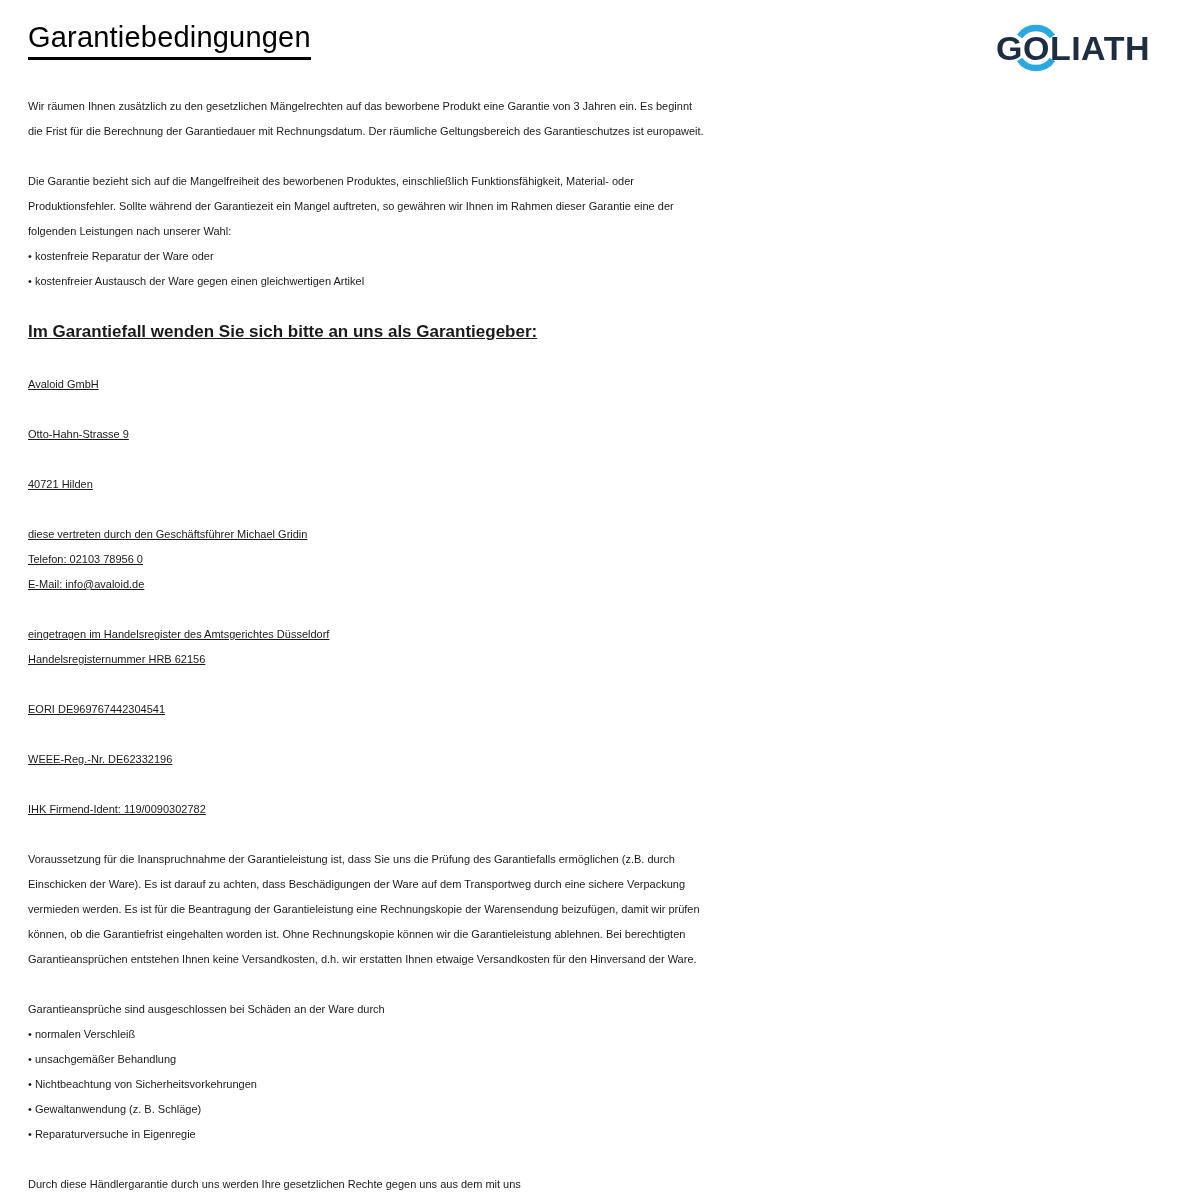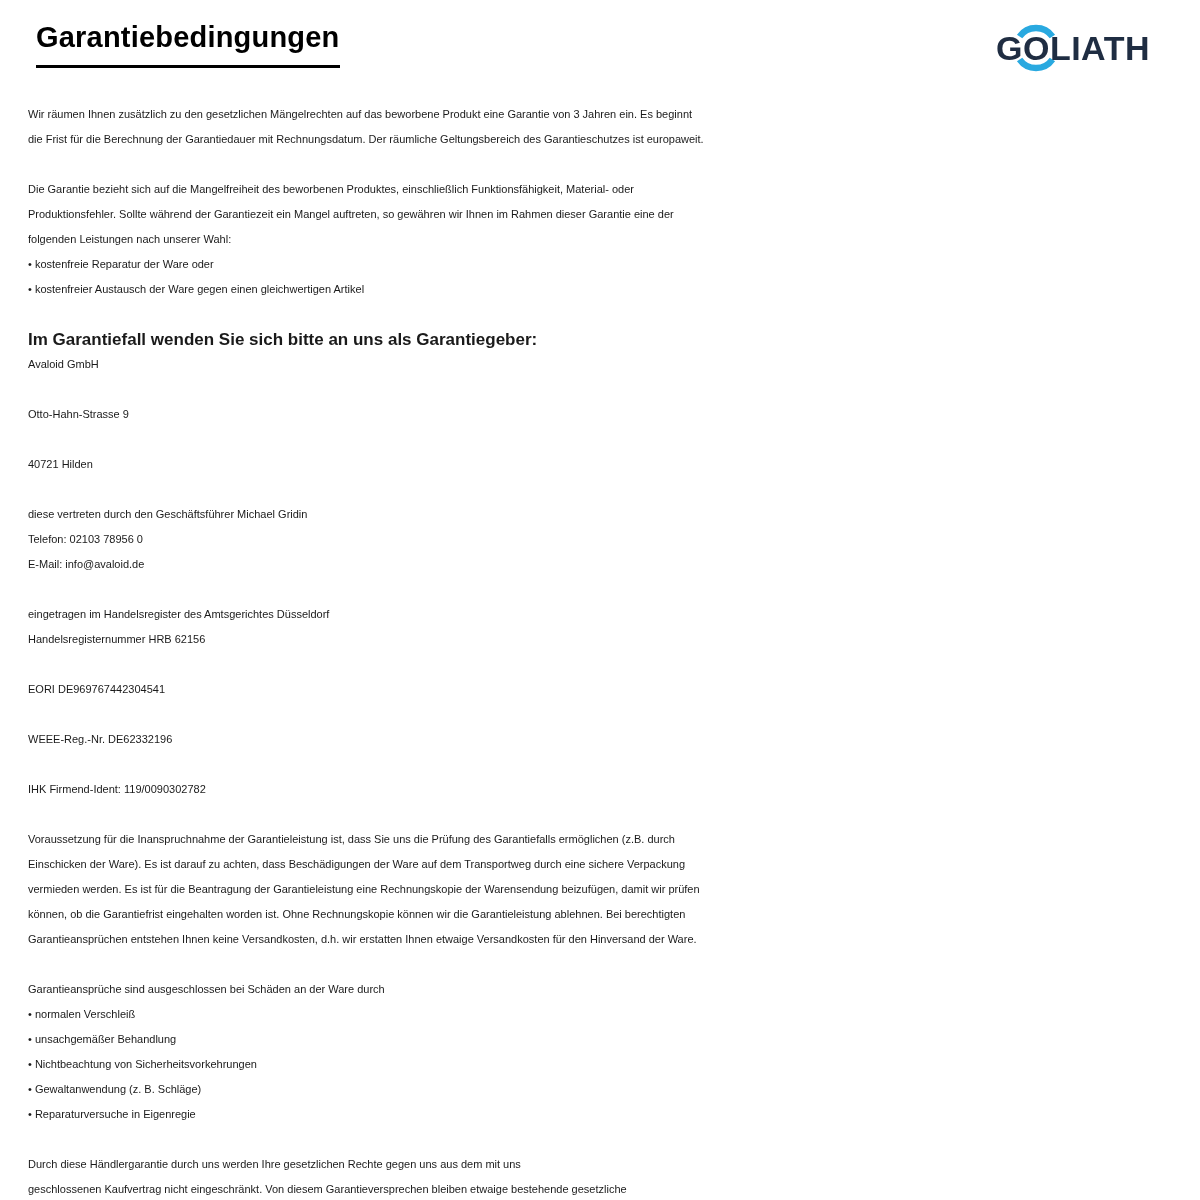--- a/index.html
+++ b/index.html
@@ -17,27 +17,26 @@
     min-height: 1200px;
     padding: 22px 22px 20px 28px;
   }
   .doc-header {
     position: relative;
     margin-bottom: 34px;
   }
   .page-title {
     display: inline-block;
     font-size: 29px;
-    font-weight: bold;
+    font-weight: normal;
     color: #000000;
     letter-spacing: 0.2px;
     border-bottom: 3px solid #000000;
-    padding-bottom: 11px;
+    padding-bottom: 3px;
     line-height: 1.1;
-    margin-left: 8px;
   }
   .logo {
     position: absolute;
     top: -10px;
     right: 2px;
     width: 180px;
     height: 64px;
     text-align: right;
   }
   .logo svg { display: block; }
@@ -60,22 +59,22 @@
     white-space: pre-line;
     margin-bottom: 25px;
     max-width: 1150px;
   }
   .block:last-child { margin-bottom: 0; }
   .bold-heading {
     font-weight: bold;
     font-size: 17px;
     line-height: 25px;
   }
-  .guarantor-block { margin-bottom: 25px; }
-  .guarantor-block .block { margin-bottom: 0; }
+  .guarantor-block { margin-bottom: 25px; text-decoration: underline; }
+  .guarantor-block .block { margin-bottom: 0; margin-top: 28px; }
 </style>
 </head>
 <body>
 
 <div class="page">
 
   <header class="doc-header">
     <h1 class="page-title">Garantiebedingungen</h1>
 
     <div class="logo">

